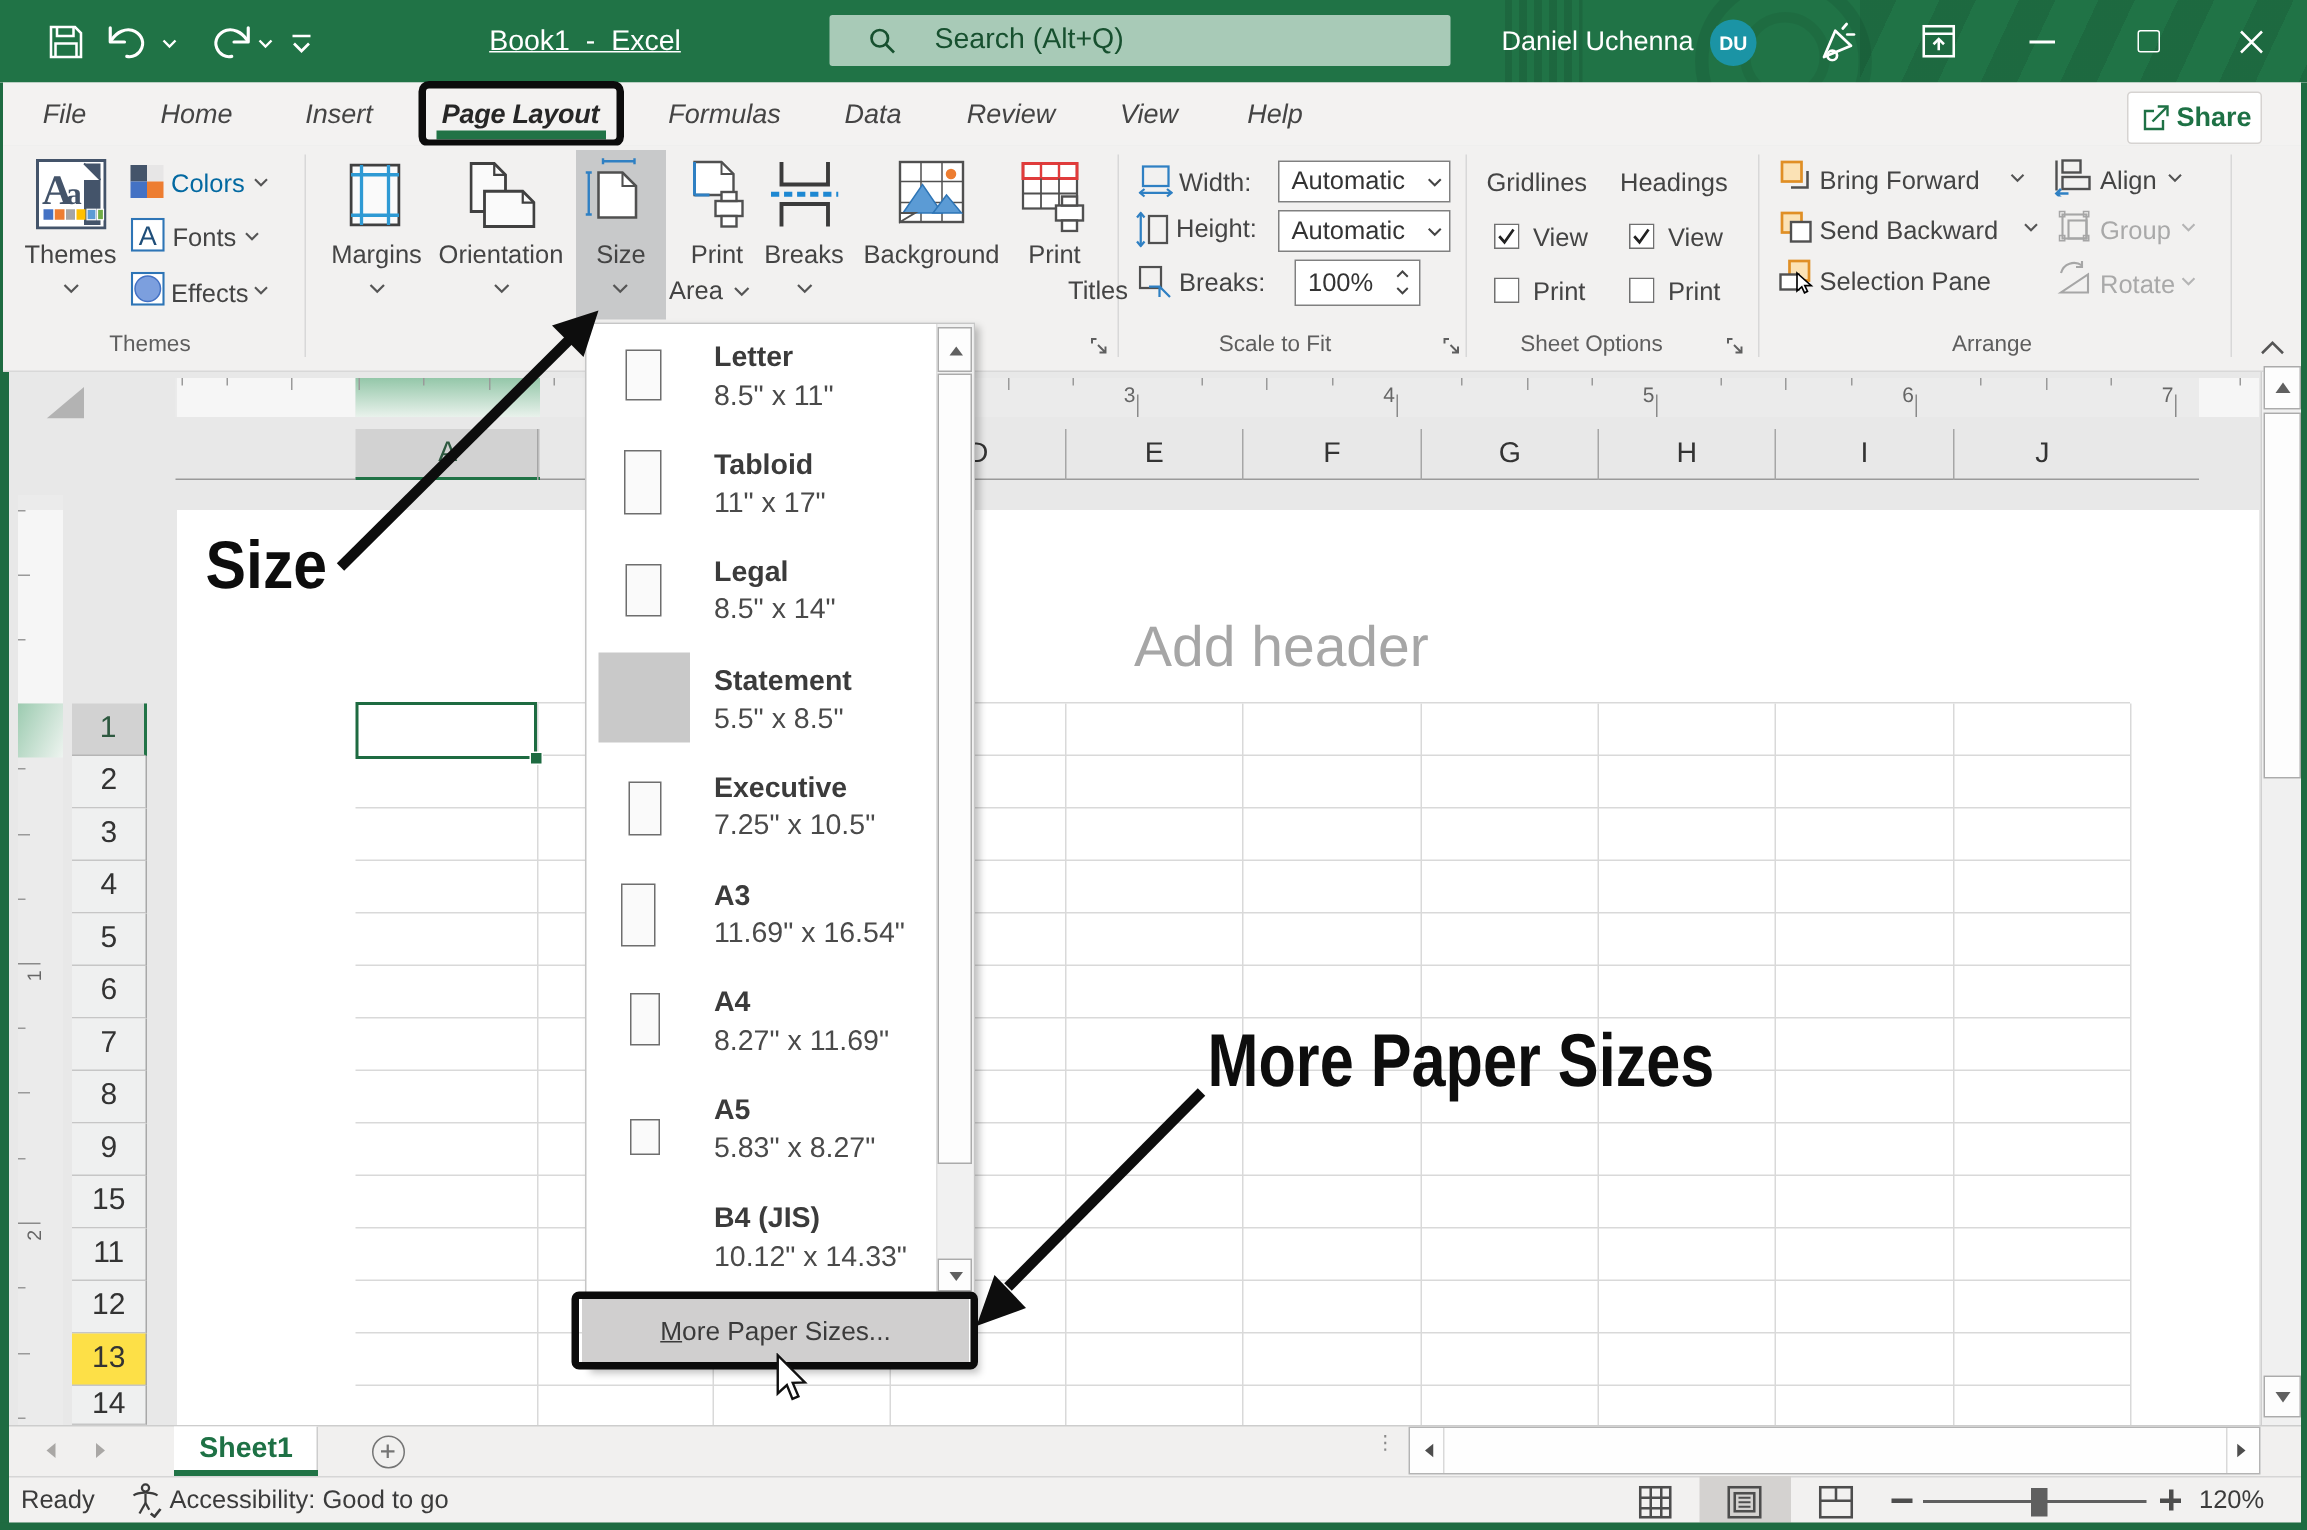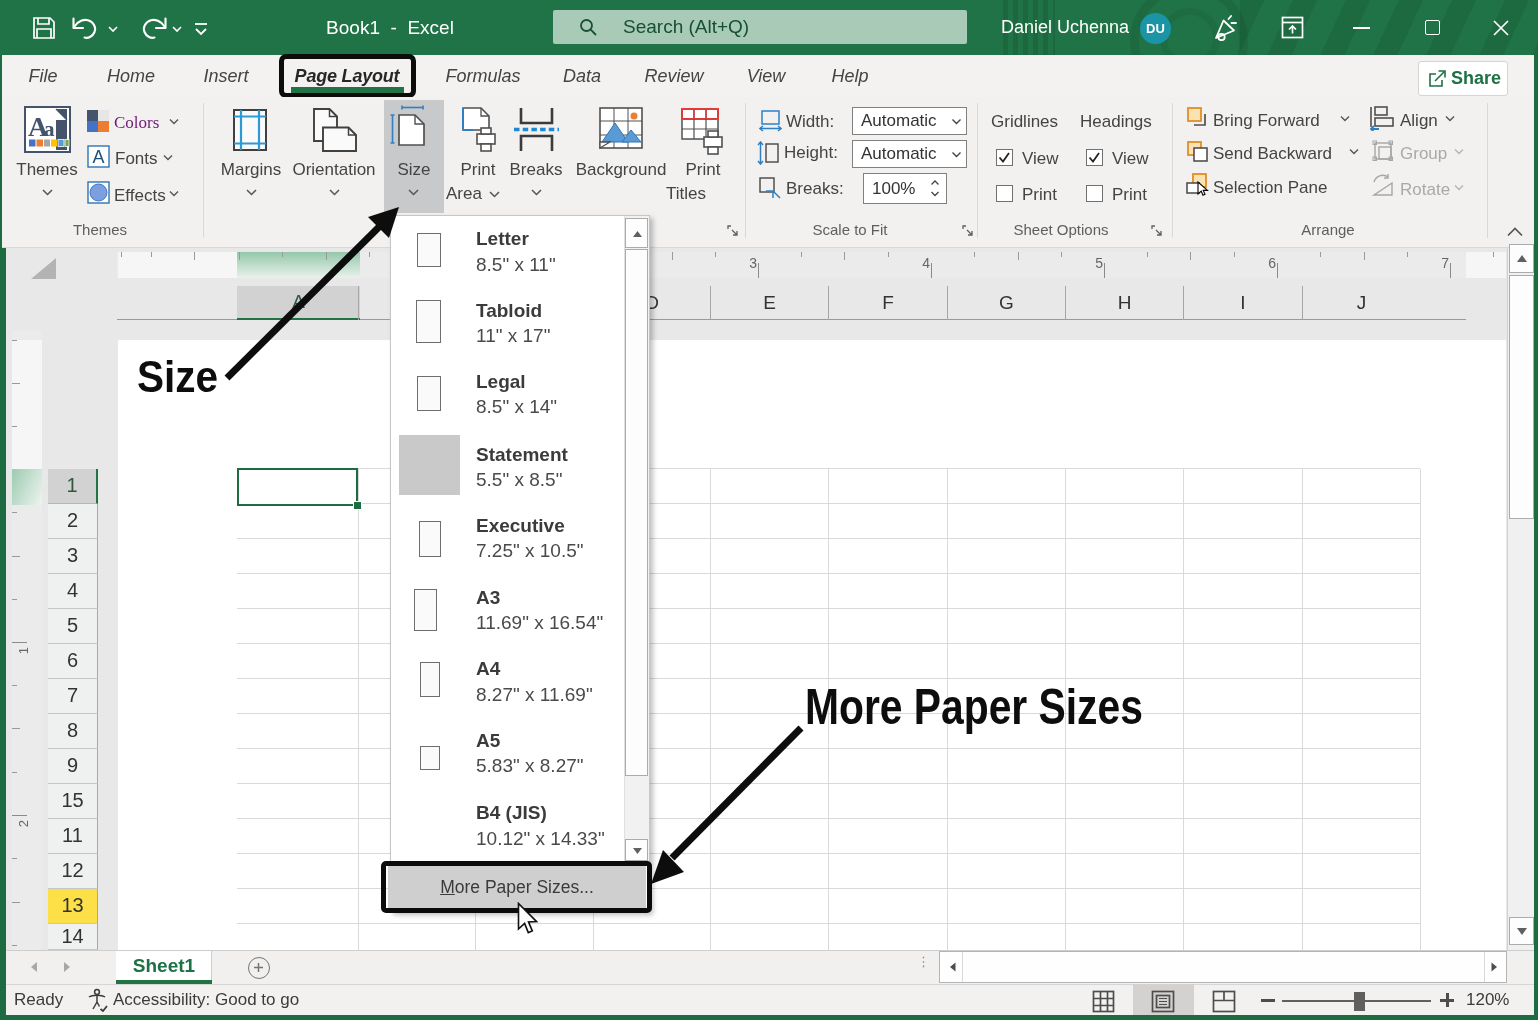--- a/index.html
+++ b/index.html
@@ -40,21 +40,21 @@
   </svg>
   <svg class="abs" style="left:171px;top:25px;" width="12" height="8" viewBox="0 0 12 8" fill="none" stroke="#fff" stroke-width="1.6">
         <path d="M2 2 l4 4 l4-4"></path>
       </svg>
 
   <svg class="abs" style="left:192px;top:22px;" width="18" height="14" viewBox="0 0 18 14" fill="none" stroke="#fff" stroke-width="1.8">
     <path d="M3 2 h12"></path>
         <path d="M4 7 l5 5 l5-5"></path>
   </svg>
 
-  <div class="abs" style="left:280px;top:0;width:220px;height:55px;line-height:55px;text-align:center;color:#fff;font-size:19px;">Book1&nbsp; - &nbsp;Excel</div>
+  <div class="abs" style="left:280px;top:0;width:220px;height:55px;line-height:55px;text-align:center;color:#fff;font-size:19px;text-decoration:underline;">Book1&nbsp; - &nbsp;Excel</div>
 
   <div class="abs" style="left:553px;top:10px;width:414px;height:34px;background:#a8cab7;border-radius:2px;">
     <svg class="abs" style="left:25px;top:7px;" width="20" height="20" viewBox="0 0 20 20" fill="none" stroke="#17502f" stroke-width="1.8">
       <circle cx="8.5" cy="8.5" r="5.5"></circle>
           <path d="M12.7 12.7 L18 18"></path>
     </svg>
     <div class="abs" style="left:70px;top:0;height:34px;line-height:34px;color:#17502f;font-size:19px;">Search (Alt+Q)</div>
   </div>
 
   <div class="abs" style="left:1001px;top:0;width:130px;height:55px;line-height:55px;color:#fff;font-size:18px;">Daniel Uchenna</div>
@@ -129,21 +129,21 @@
 <svg class="abs" style="left:41px;top:188px;" width="13" height="9" viewBox="0 0 13 9" fill="none" stroke="#555" stroke-width="1.5">
       <path d="M2 2 l4.5 4.5 L11 2"></path>
     </svg>
 
 <svg class="abs" style="left:86px;top:109px;" width="24" height="24" viewBox="0 0 24 24">
   <rect x="1" y="1" width="11" height="11" fill="#44546a"></rect>
       <rect x="12" y="1" width="11" height="11" fill="#e7e6e6"></rect>
   <rect x="1" y="12" width="11" height="11" fill="#4472c4"></rect>
       <rect x="12" y="12" width="11" height="11" fill="#ed7d31"></rect>
 </svg>
-<div class="abs" style="left:114px;top:113px;font-size:17px;color:#701a75;font-family:Liberation Serif, serif;">Colors</div>
+<div class="abs" style="left:114px;top:113px;font-size:17px;color:#0369a1;">Colors</div>
 <svg class="abs" style="left:168px;top:118px;" width="12" height="8" viewBox="0 0 12 8" fill="none" stroke="#555" stroke-width="1.4">
       <path d="M2 1.5 l4 4 l4-4"></path>
     </svg>
 
 <svg class="abs" style="left:87px;top:145px;" width="23" height="23" viewBox="0 0 23 23">
   <rect x="1" y="1" width="21" height="21" fill="#fff" stroke="#2e75b6" stroke-width="1.4"></rect>
   <text x="5.5" y="18" font-size="18px" fill="#1f4e79" font-family="Liberation Sans">A</text>
 </svg>
 <div class="abs" style="left:115px;top:149px;font-size:17px;color:#444;">Fonts</div>
 <svg class="abs" style="left:162px;top:154px;" width="12" height="8" viewBox="0 0 12 8" fill="none" stroke="#555" stroke-width="1.4">
@@ -231,21 +231,21 @@
 <svg class="abs" style="left:680px;top:107px;" width="46" height="48" viewBox="0 0 46 48">
   <rect x="2" y="2" width="36" height="30" fill="#fff" stroke="#505050" stroke-width="1.5"></rect>
   <rect x="2" y="2" width="36" height="10" fill="none" stroke="#e03b3b" stroke-width="2"></rect>
   <path d="M14 2 v30 M26 2 v30 M2 22 h36" stroke="#505050" stroke-width="1.2"></path>
   <path d="M14 2 v10 M26 2 v10" stroke="#e03b3b" stroke-width="1.6"></path>
   <rect x="24" y="30" width="18" height="10" fill="#fff" stroke="#505050" stroke-width="1.6"></rect>
   <rect x="28" y="24" width="10" height="6" fill="#fff" stroke="#505050" stroke-width="1.6"></rect>
   <rect x="28" y="40" width="10" height="7" fill="#fff" stroke="#505050" stroke-width="1.6"></rect>
 </svg>
 <div class="abs" style="left:673px;top:160px;width:60px;text-align:center;font-size:17px;color:#444;">Print</div>
-<div class="abs" style="left:656px;top:184px;width:60px;text-align:center;font-size:17px;color:#444;">Titles</div>
+<div class="abs" style="left:702px;top:184px;width:60px;text-align:center;font-size:17px;color:#444;">Titles</div>
 
 <svg class="abs" style="left:727px;top:225px;" width="12" height="12" viewBox="0 0 12 12" fill="none" stroke="#5f5f5f" stroke-width="1.3">
   <path d="M4 1 H1 V4 M5 5 l5 5 M10 6 v4 h-4"></path>
 </svg>
 
 <svg class="abs" style="left:759px;top:110px;" width="23" height="22" viewBox="0 0 23 22" fill="none" stroke="#505050" stroke-width="1.5">
   <rect x="3" y="1" width="17" height="13" stroke="#2f80c3"></rect>
   <path d="M1 18.5 h21" stroke="#2f80c3"></path>
   <path d="M4 16 l-3 2.5 L4 21 M19 16 l3 2.5 L19 21" stroke="#2f80c3"></path>
 </svg>
@@ -462,20 +462,21 @@
 <div class="abs" style="left:48px;top:714px;width:50px;height:35px;background:#eff0f0;border-right:1px solid #a8a8a8;border-bottom:1px solid #c6c6c6;box-sizing:border-box;text-align:center;line-height:33px;font-size:20px;color:#333;">8</div>
 <div class="abs" style="left:48px;top:749px;width:50px;height:35px;background:#eff0f0;border-right:1px solid #a8a8a8;border-bottom:1px solid #c6c6c6;box-sizing:border-box;text-align:center;line-height:33px;font-size:20px;color:#333;">9</div>
 <div class="abs" style="left:48px;top:784px;width:50px;height:35px;background:#eff0f0;border-right:1px solid #a8a8a8;border-bottom:1px solid #c6c6c6;box-sizing:border-box;text-align:center;line-height:33px;font-size:20px;color:#333;">15</div>
 <div class="abs" style="left:48px;top:819px;width:50px;height:35px;background:#eff0f0;border-right:1px solid #a8a8a8;border-bottom:1px solid #c6c6c6;box-sizing:border-box;text-align:center;line-height:33px;font-size:20px;color:#333;">11</div>
 <div class="abs" style="left:48px;top:854px;width:50px;height:35px;background:#eff0f0;border-right:1px solid #a8a8a8;border-bottom:1px solid #c6c6c6;box-sizing:border-box;text-align:center;line-height:33px;font-size:20px;color:#333;">12</div>
 <div class="abs" style="left:48px;top:889px;width:50px;height:35px;background:#fde047;border-right:1px solid #a8a8a8;border-bottom:1px solid #c6c6c6;box-sizing:border-box;text-align:center;line-height:33px;font-size:20px;color:#333;">13</div>
 <div class="abs" style="left:48px;top:924px;width:50px;height:26px;background:#eff0f0;border-right:1px solid #a8a8a8;border-bottom:1px solid #c6c6c6;box-sizing:border-box;text-align:center;line-height:24px;font-size:20px;color:#333;">14</div>
 </div>
 
 <div class="abs" style="left:118px;top:340px;width:1388px;height:610px;background:#fff;"></div>
+<div class="abs" style="left:756px;top:411px;width:300px;height:44px;font-size:38px;color:#a6a6a6;">Add header</div>
 
 <div id="grid">
 <div class="abs" style="left:358px;top:469px;width:1px;height:481px;background:#d9d9d9;"></div>
 <div class="abs" style="left:475px;top:469px;width:1px;height:481px;background:#d9d9d9;"></div>
 <div class="abs" style="left:593px;top:469px;width:1px;height:481px;background:#d9d9d9;"></div>
 <div class="abs" style="left:710px;top:469px;width:1px;height:481px;background:#d9d9d9;"></div>
 <div class="abs" style="left:828px;top:469px;width:1px;height:481px;background:#d9d9d9;"></div>
 <div class="abs" style="left:947px;top:469px;width:1px;height:481px;background:#d9d9d9;"></div>
 <div class="abs" style="left:1065px;top:469px;width:1px;height:481px;background:#d9d9d9;"></div>
 <div class="abs" style="left:1183px;top:469px;width:1px;height:481px;background:#d9d9d9;"></div>

